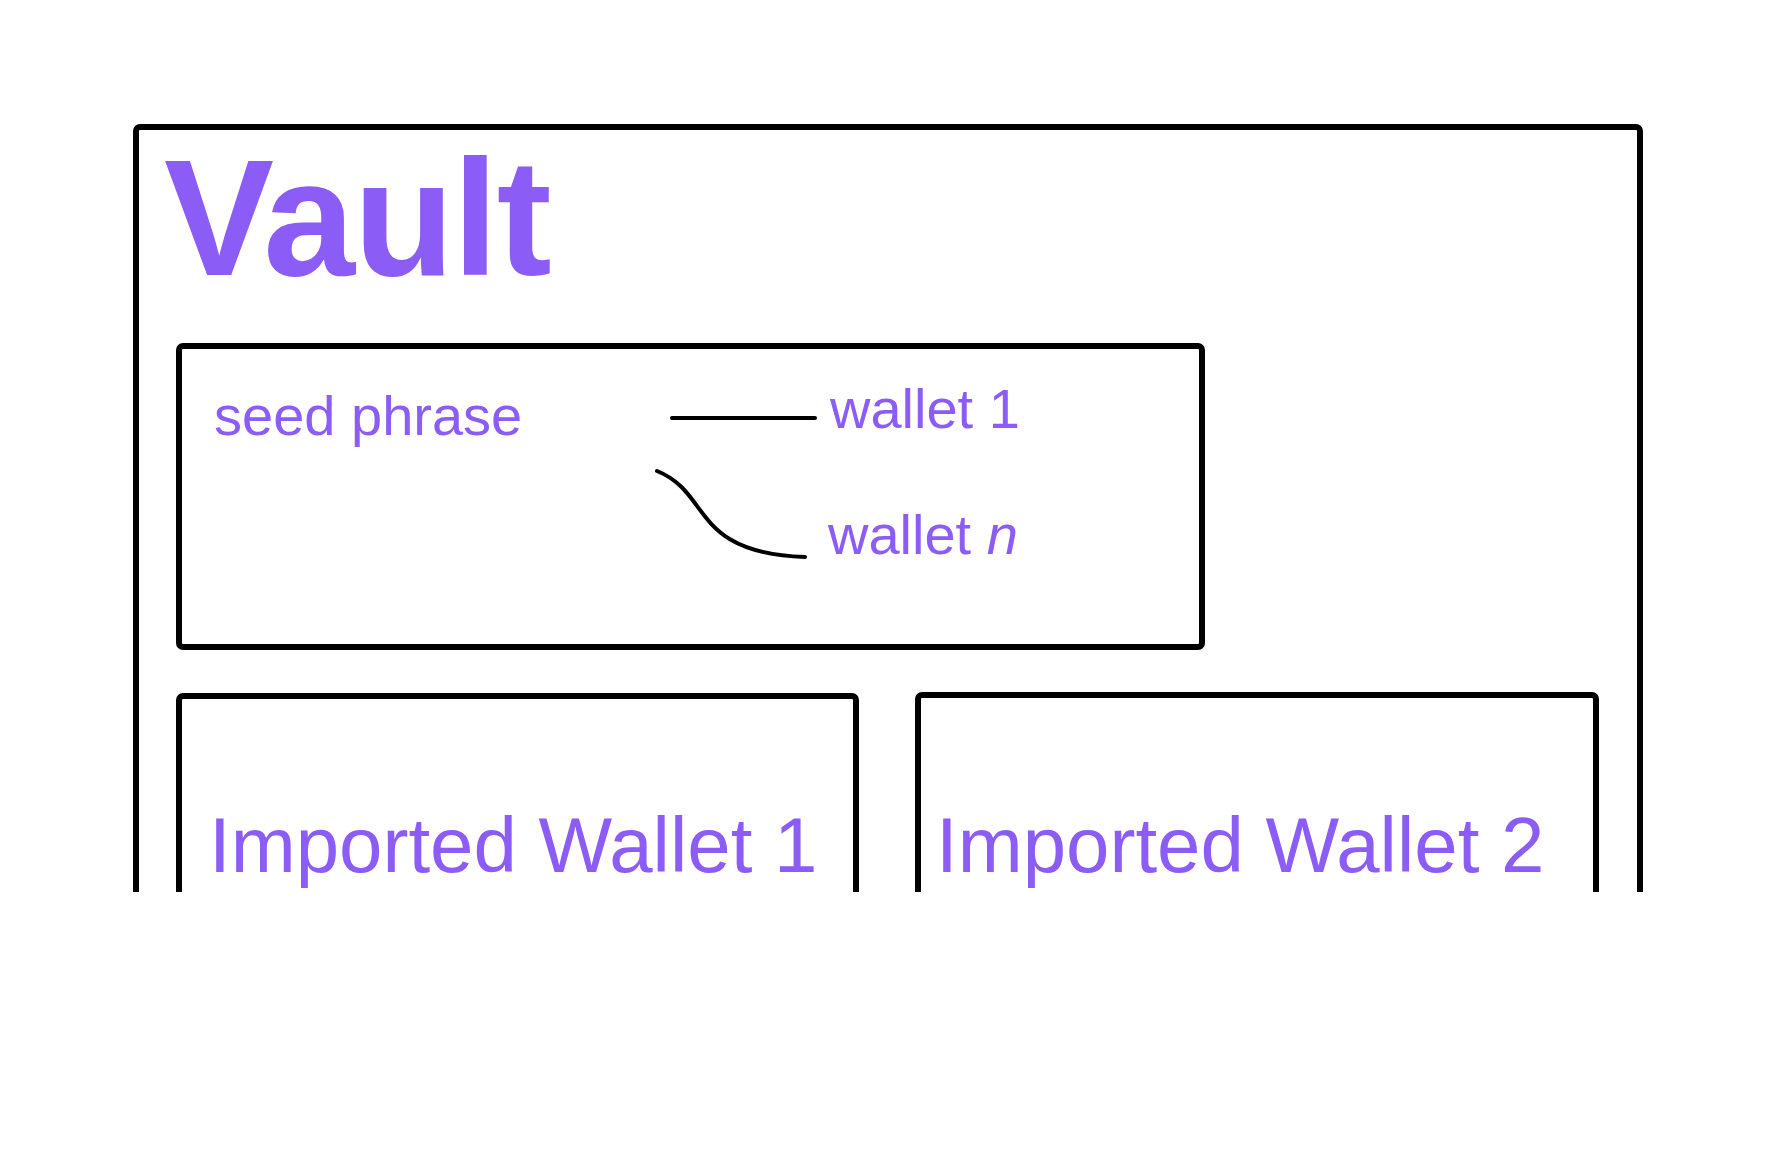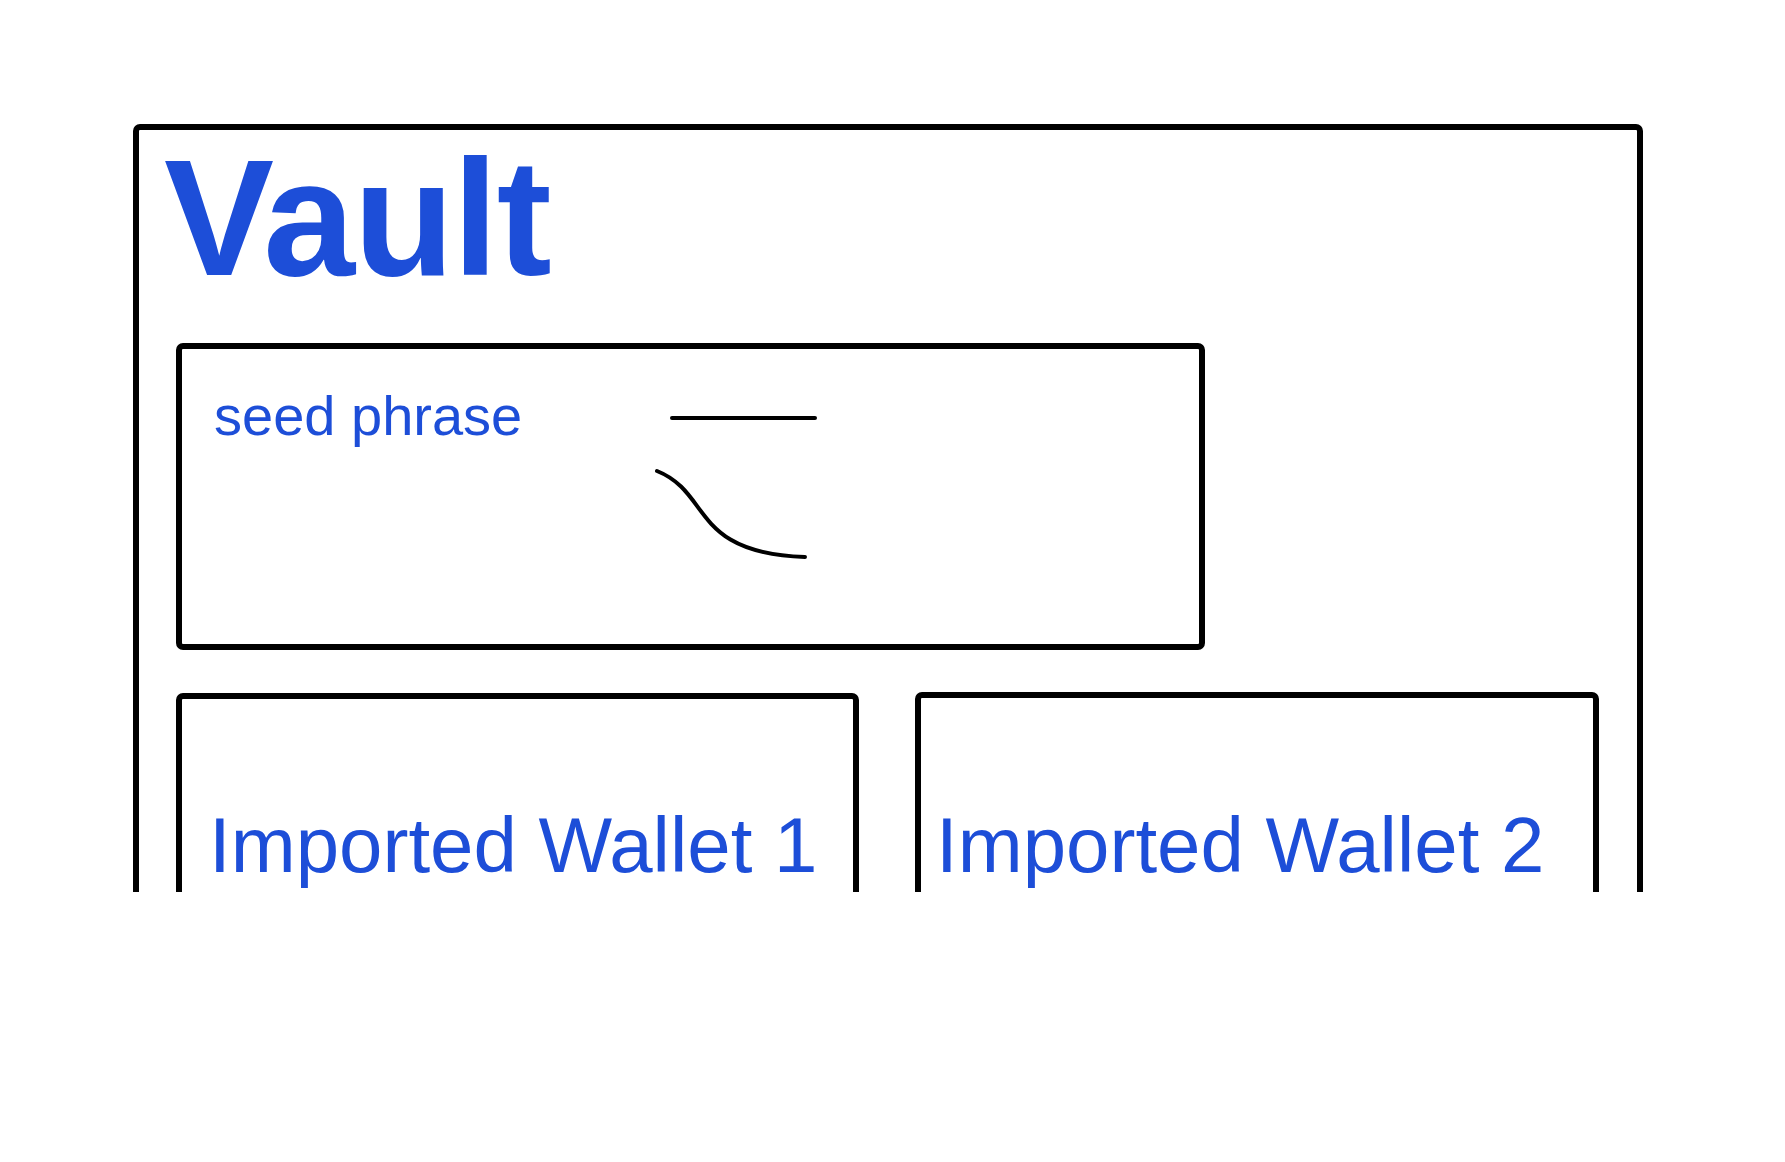--- a/index.html
+++ b/index.html
@@ -6,21 +6,21 @@
     margin: 0;
     padding: 0;
     background: #ffffff;
   }
   .canvas {
     position: relative;
     width: 1785px;
     height: 892px;
     background: #ffffff;
     font-family: "Liberation Sans", "DejaVu Sans", sans-serif;
-    color: #1d4ed8;
+    color: #8b5cf6;
     overflow: hidden;
   }
   .box {
     position: absolute;
     box-sizing: border-box;
     border: 6px solid #000000;
     border-radius: 7px;
     background: transparent;
   }
   .vault-box   { left: 133px; top: 124px; width: 1510px; height: 916px; }
@@ -75,21 +75,23 @@
 
   <div class="box seed-box"></div>
 
   <svg class="connectors" viewBox="0 0 1785 1162" xmlns="http://www.w3.org/2000/svg">
     <path d="M 672 418 L 815 418" fill="none" stroke-width="4" stroke-linecap="round" stroke="#000000"></path>
     <path d="M 657 471 C 712 493, 690 553, 805 557" fill="none" stroke-width="4" stroke-linecap="round" stroke="#000000"></path>
   </svg>
 
   <div class="label seed-label">seed phrase</div>
 
+  <div class="label wallet1-label">wallet 1</div>
 
+  <div class="label walletn-label"><span>wallet </span><span class="var">n</span></div>
 
   <div class="box iw1-box">
     <span class="iw-label">Imported Wallet 1</span>
   </div>
 
   <div class="box iw2-box">
     <span class="iw-label">Imported Wallet 2</span>
   </div>
 
 </div>

